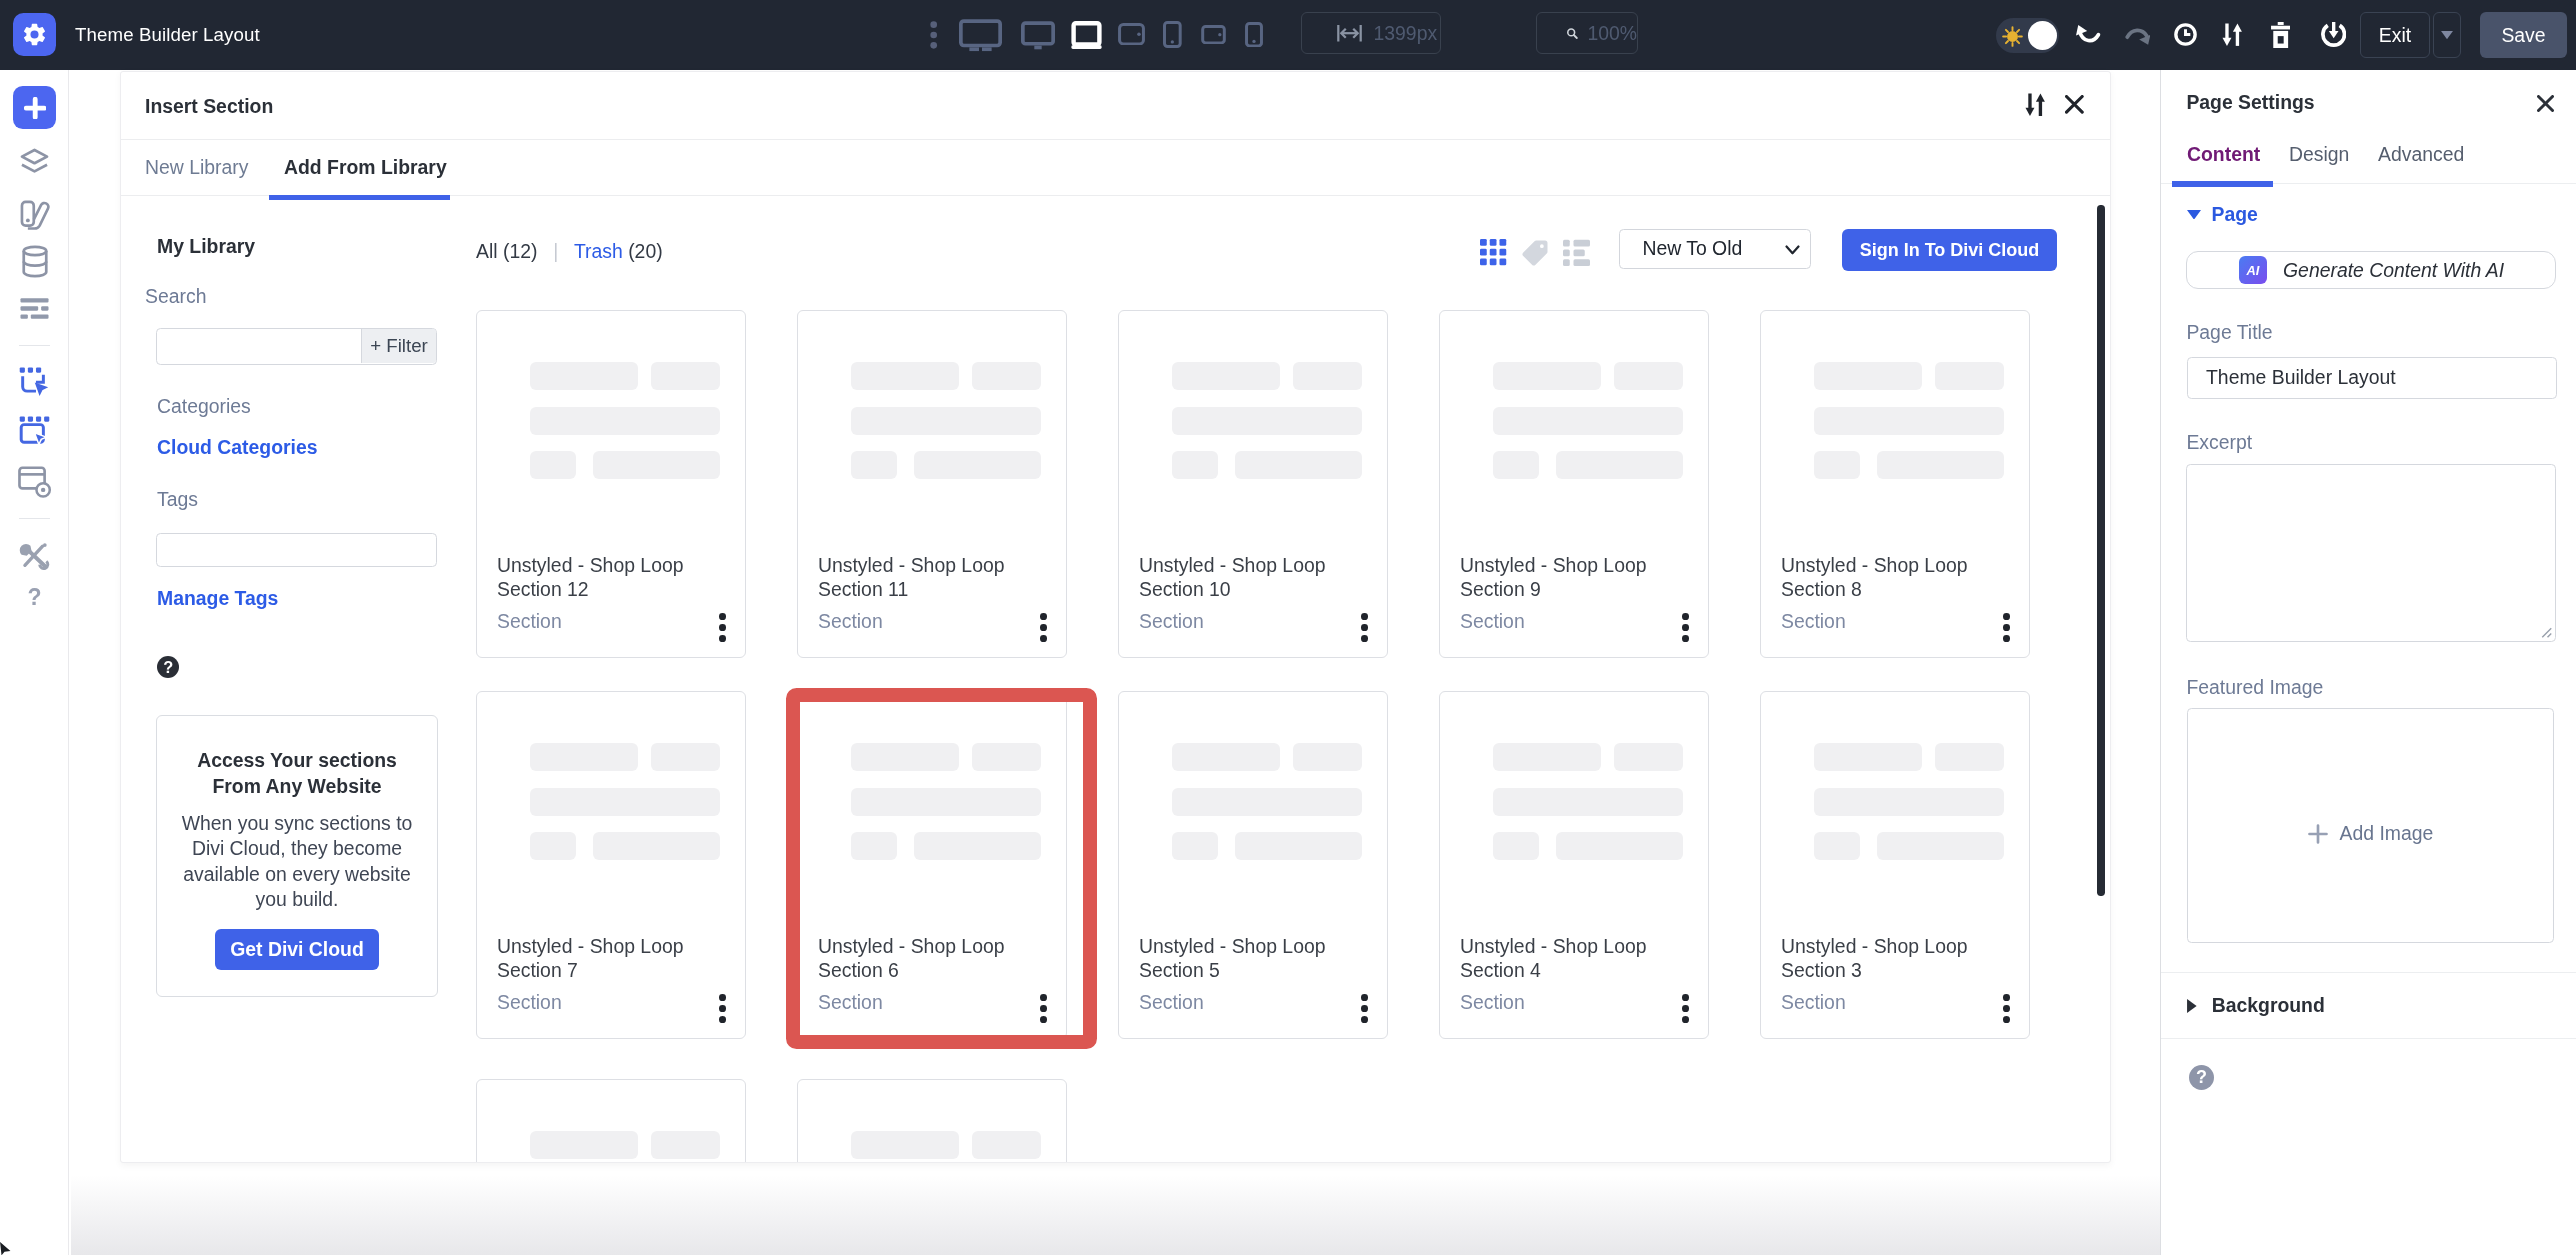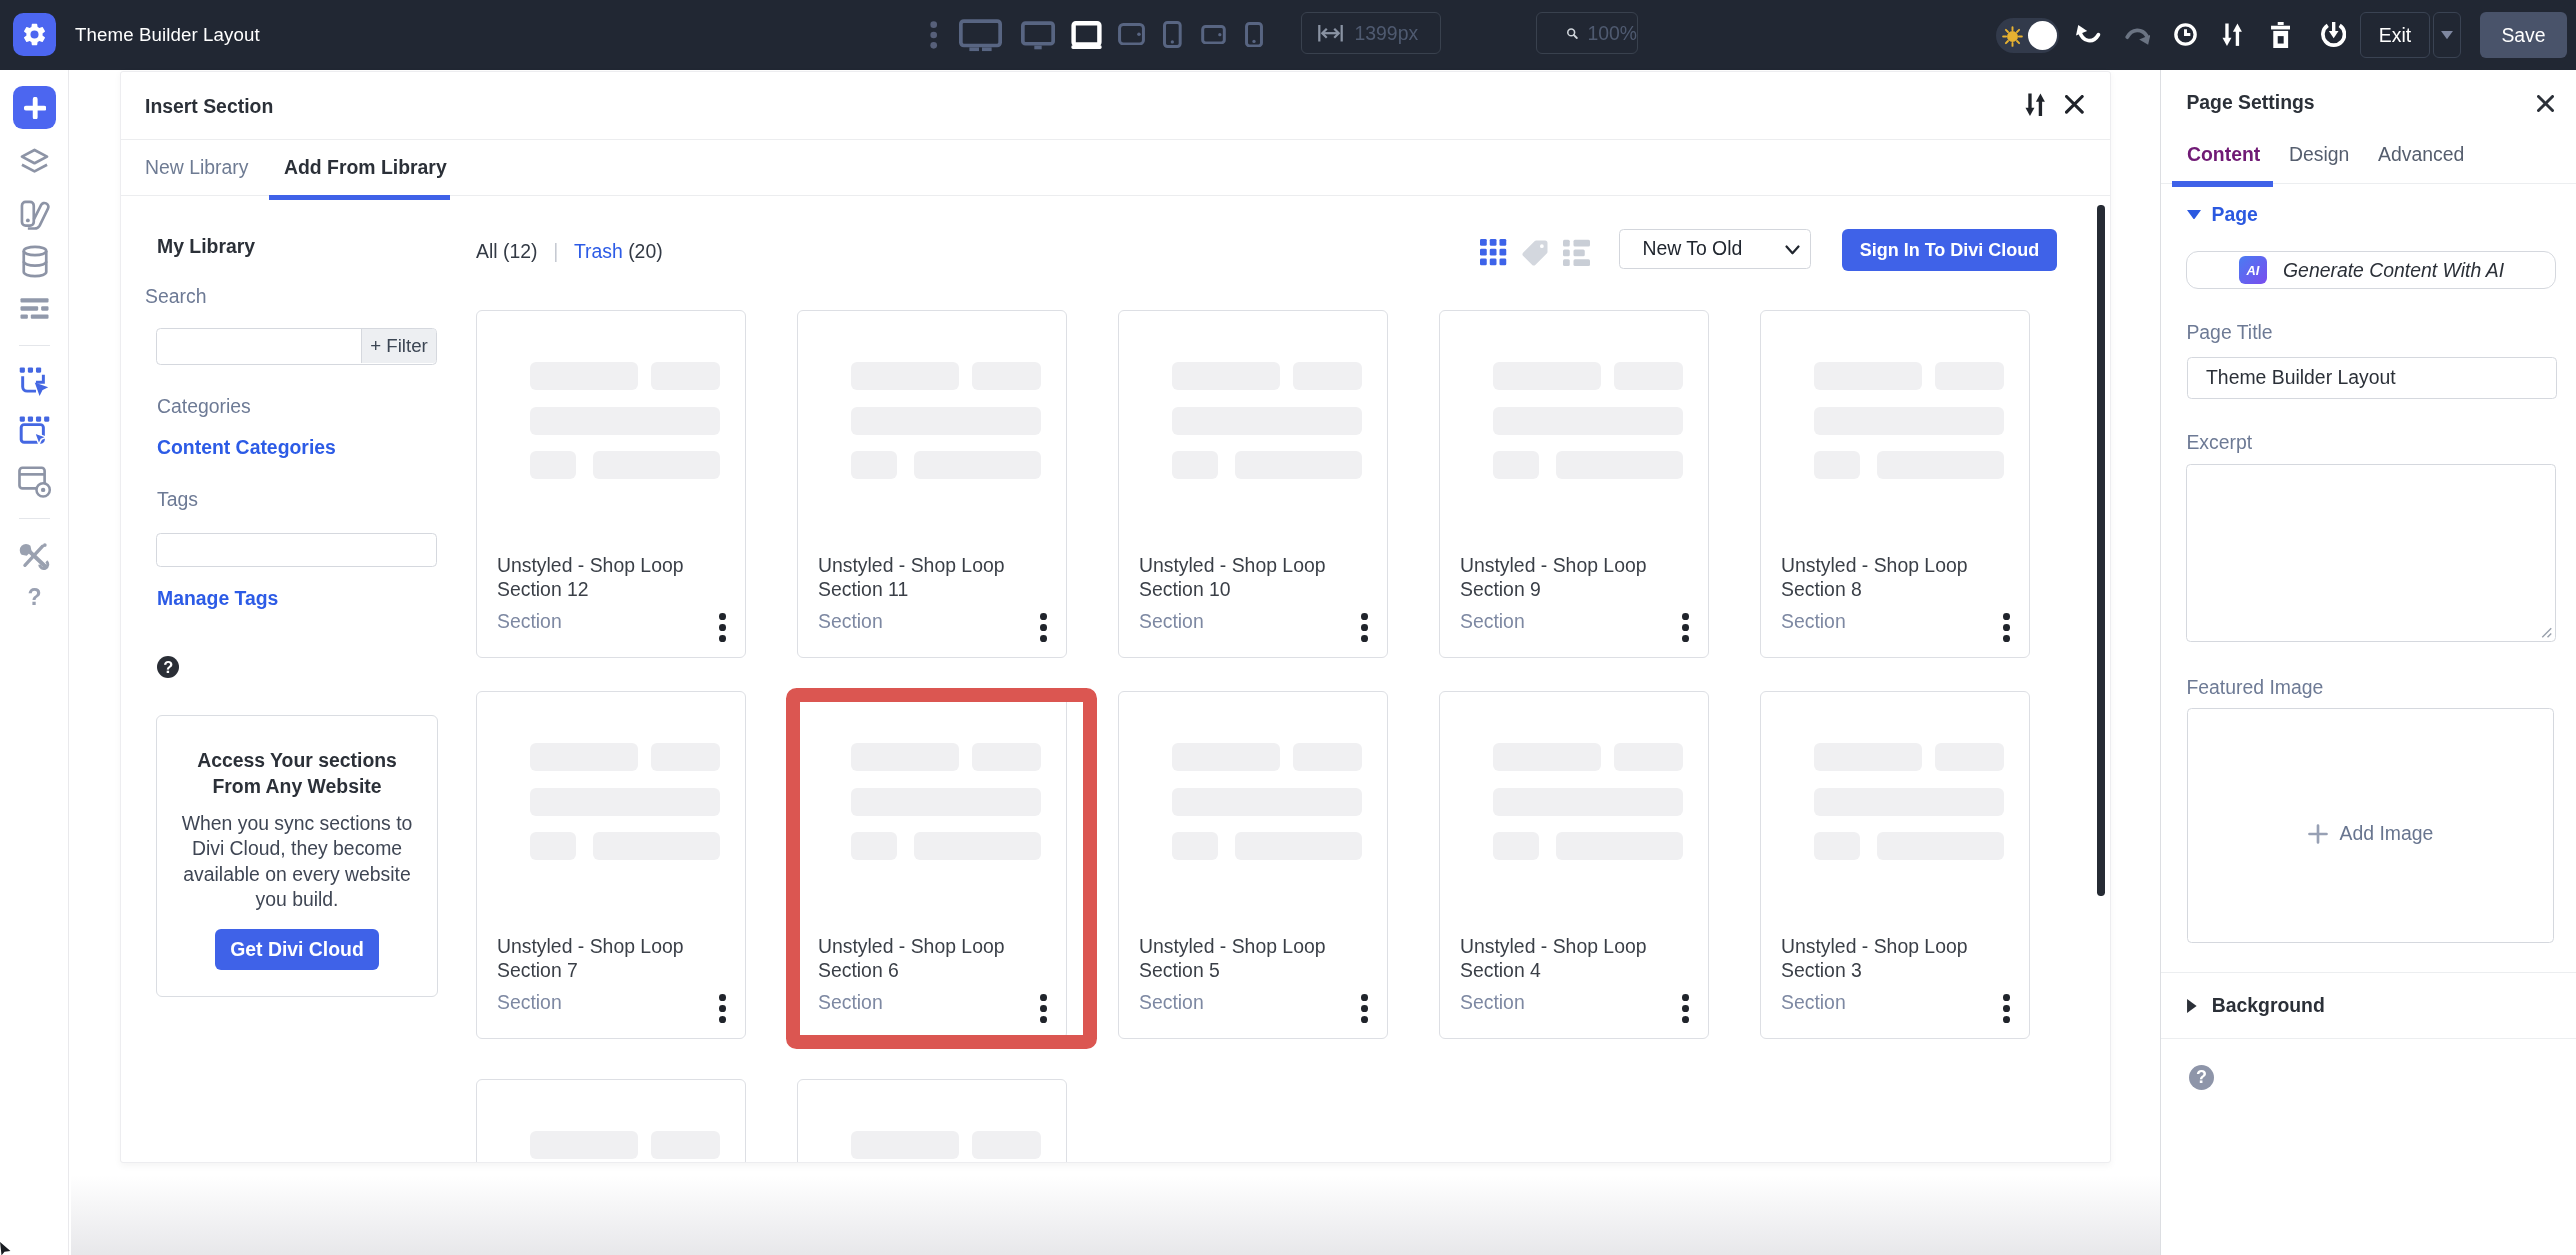--- a/index.html
+++ b/index.html
@@ -6,21 +6,21 @@
 html,body { width:2576px; height:1256px; overflow:hidden; background:#fff;
   font-family:"Liberation Sans", sans-serif; }
 .abs { position:absolute; }
 #stage { position:relative; width:2576px; height:1256px; }
 
 
 #topbar { position:absolute; left:0; top:0; width:2576px; height:70px; background:#212733; }
 #logo { position:absolute; left:13.4px; top:12.7px; width:43px; height:43px; border-radius:10.5px; background:#4C66F0; display:flex; align-items:center; justify-content:center; }
 #tbtitle { position:absolute; left:75px; top:0; height:70px; line-height:70px; color:#fff; font-size:18.7px; font-weight:500; letter-spacing:0.1px; }
 .tb-ghostbox { position:absolute; top:12px; height:42px; border:1.5px solid #39414e; border-radius:6px; display:flex; align-items:center; color:#4f5a70; font-size:19.4px; }
-#wbox { left:1301px; width:140px; }
+#wbox { left:1301px; width:140px;padding-left:19px; }
 #zbox { left:1536px; width:102px;padding-left:16px; }
 .tbbtn { position:absolute; top:12px; height:46px; border-radius:6px; display:flex; align-items:center; justify-content:center; color:#fff; font-size:19.4px; }
 #exitbtn { left:2360px; width:70px; border:1.5px solid #3a4353; }
 #exitdd { left:2433px; width:28px; border:1.5px solid #3a4353; }
 #savebtn { left:2480px; width:87px; background:#49536a; font-weight:400; }
 #toggle { position:absolute; left:1996px; top:18px; width:63px; height:35px; border-radius:18px; background:#323a4b; }
 #toggle .knob { position:absolute; right:2.2px; top:3px; width:29px; height:29px; border-radius:50%; background:#fff; }
 
 
 #sidebar { position:absolute; left:0; top:70px; width:69px; height:1186px; background:#fff; border-right:1.5px solid #e9e9ec; }
@@ -300,21 +300,21 @@
       <div class="mtab" id="tab2">Add From Library</div>
     </div>
     <div id="tabline"></div>
 
     <div class="plabel" style="left:36px; top:163px; font-size:19.4px; font-weight:700; color:#2b3038;">My Library</div>
     <div class="plabel" style="left:24px; top:213px;">Search</div>
     <div id="searchwrap">
         <div id="filterbtn">+ Filter</div>
       </div>
     <div class="plabel" style="left:36px; top:323px;">Categories</div>
-    <div class="blink" style="left:36px; top:364px;">Content Categories</div>
+    <div class="blink" style="left:36px; top:364px;">Cloud Categories</div>
     <div class="plabel" style="left:36px; top:416px;">Tags</div>
     <div id="tagsinput"></div>
     <div class="blink" style="left:36px; top:515px;">Manage Tags</div>
     <div id="qdark">?</div>
     <div id="accessbox">
       <h3>Access Your sections<br>From Any Website</h3>
       <p>When you sync sections to<br>Divi Cloud, they become<br>available on every website<br>you build.</p>
       <div id="getdivi">Get Divi Cloud</div>
     </div>
 

